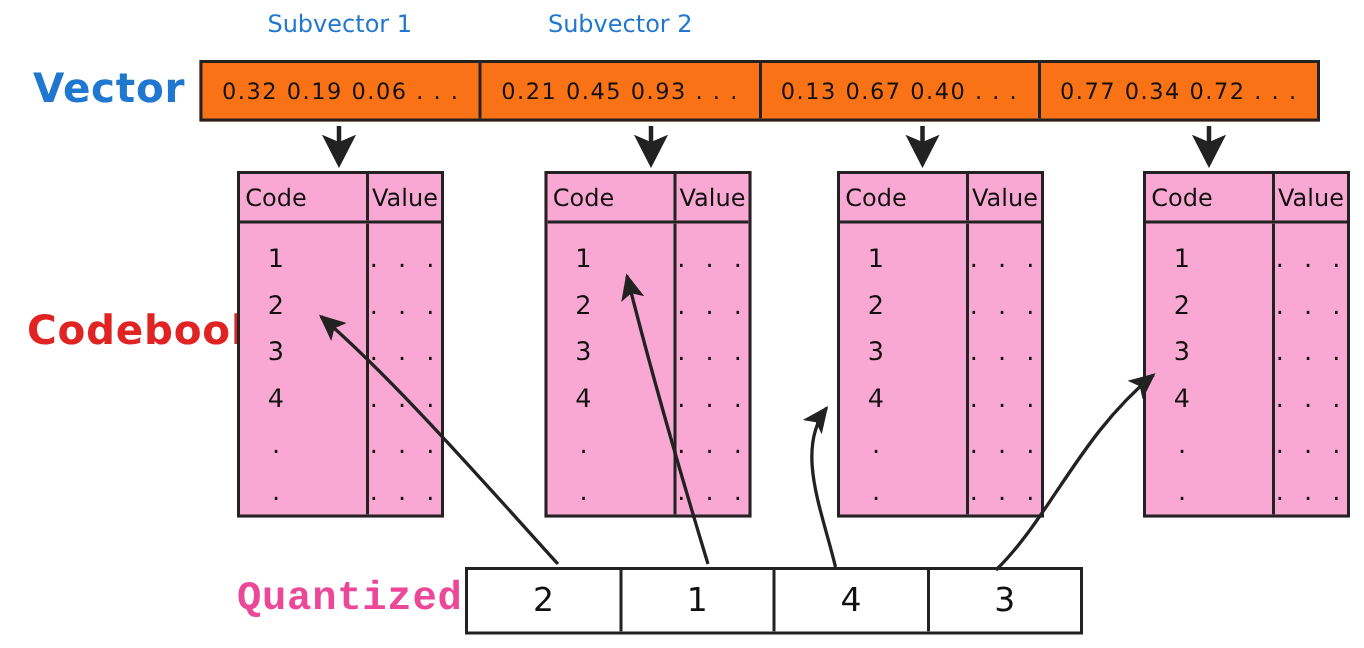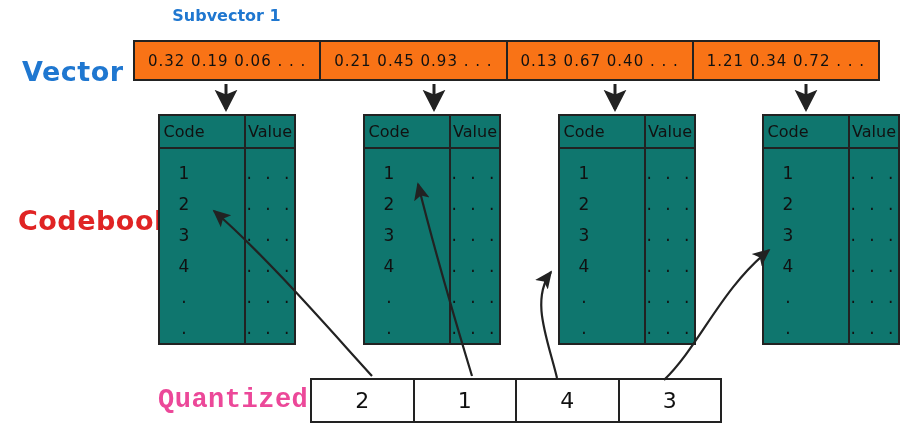--- a/index.html
+++ b/index.html
@@ -1,37 +1,37 @@
 <!DOCTYPE html>
 <html><head>
 <meta charset="utf-8">
 <style>
   html,body{margin:0;padding:0;background:#ffffff;}
   body{width:909px;height:432px;position:relative;overflow:hidden;
        font-family:"DejaVu Sans",sans-serif;}
   .stage{position:absolute;inset:0;width:909px;height:432px;}
 
   .lbl{position:absolute;white-space:nowrap;font-weight:700;}
-  .lbl-vector{left:22px;top:56px;font-size:27px;color:#1f77d0;letter-spacing:.5px;}
+  .lbl-vector{left:22px;top:44px;font-size:27px;color:#1f77d0;letter-spacing:.5px;}
   .lbl-codebook{left:18px;top:205px;font-size:27px;color:#e02424;letter-spacing:.5px;}
   .lbl-quantized{left:158px;top:385px;font-size:27px;color:#ec4899;letter-spacing:.5px;font-family:Liberation Mono, monospace;}
 
   .sub-title{position:absolute;top:6px;font-size:16px;color:#1f77d0;
-             font-weight:700;text-align:center;white-space:nowrap;}
+             font-weight:400;text-align:center;white-space:nowrap;}
 
   
   .vector-strip{position:absolute;left:133px;top:40px;width:747px;height:41px;
                 border:2px solid #222;box-sizing:border-box;display:flex;background:#f97316;}
   .vector-cell{flex:1 1 0;display:flex;align-items:center;justify-content:center;
                font-size:15px;color:#111;letter-spacing:1px;box-sizing:border-box;}
   .vector-cell + .vector-cell{border-left:2px solid #222;}
 
   
   .cb{position:absolute;top:114px;width:138px;height:231px;
-      border:2px solid #222;box-sizing:border-box;background:#0f766e;
+      border:2px solid #222;box-sizing:border-box;background:#f9a8d4;
       display:flex;flex-direction:column;}
   .cb-head{height:31px;display:flex;border-bottom:2px solid #222;flex:0 0 31px;}
   .cb-body{flex:1 1 auto;display:flex;}
   .cb-col{flex:1 1 0;display:flex;flex-direction:column;box-sizing:border-box;}
   .cb-col + .cb-col{border-left:2px solid #222;margin-left:36px;}
   .cb-head .cb-col{align-items:center;justify-content:center;font-size:16px;color:#111;}
   .cb-body .cb-col{padding-top:8px;}
   .cb-cell{flex:1 1 0;display:flex;align-items:center;justify-content:center;
            font-size:17px;color:#111;}
   .cb-cell.dots{font-size:17px;letter-spacing:4px;}
@@ -50,26 +50,27 @@
 </head>
 <body>
 
 <div class="stage">
 
   <div class="lbl lbl-vector">Vector</div>
   <div class="lbl lbl-codebook">Codebook</div>
   <div class="lbl lbl-quantized">Quantized</div>
 
   <div class="sub-title" style="left:133px;width:187px;">Subvector 1</div>
+  <div class="sub-title" style="left:320px;width:187px;">Subvector 2</div>
 
   <div class="vector-strip">
     <div class="vector-cell">0.32  0.19  0.06 . . .</div>
     <div class="vector-cell">0.21  0.45  0.93 . . .</div>
     <div class="vector-cell">0.13  0.67  0.40 . . .</div>
-    <div class="vector-cell">1.21  0.34  0.72 . . .</div>
+    <div class="vector-cell">0.77  0.34  0.72 . . .</div>
   </div>
 
   <div class="cb" style="left:158px;">
     <div class="cb-head">
       <div class="cb-col">Code</div>
       <div class="cb-col">Value</div>
     </div>
     <div class="cb-body">
       <div class="cb-col">
         <div class="cb-cell">1</div>

